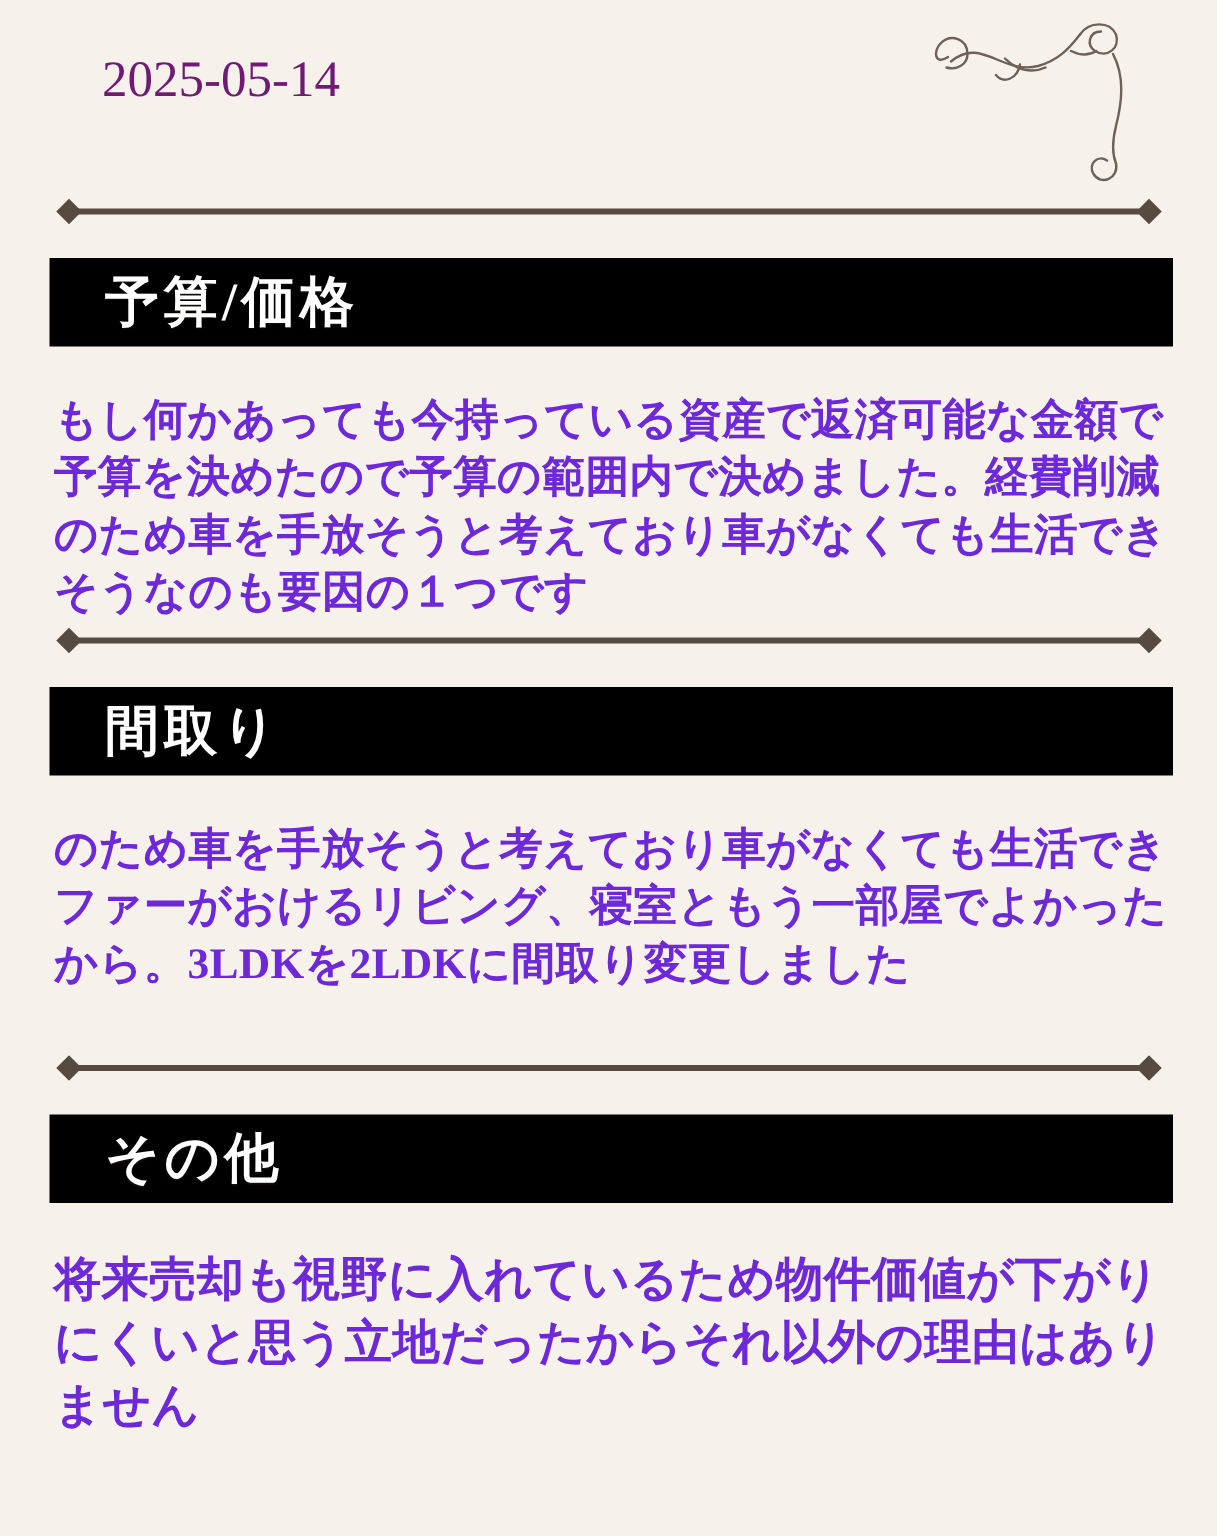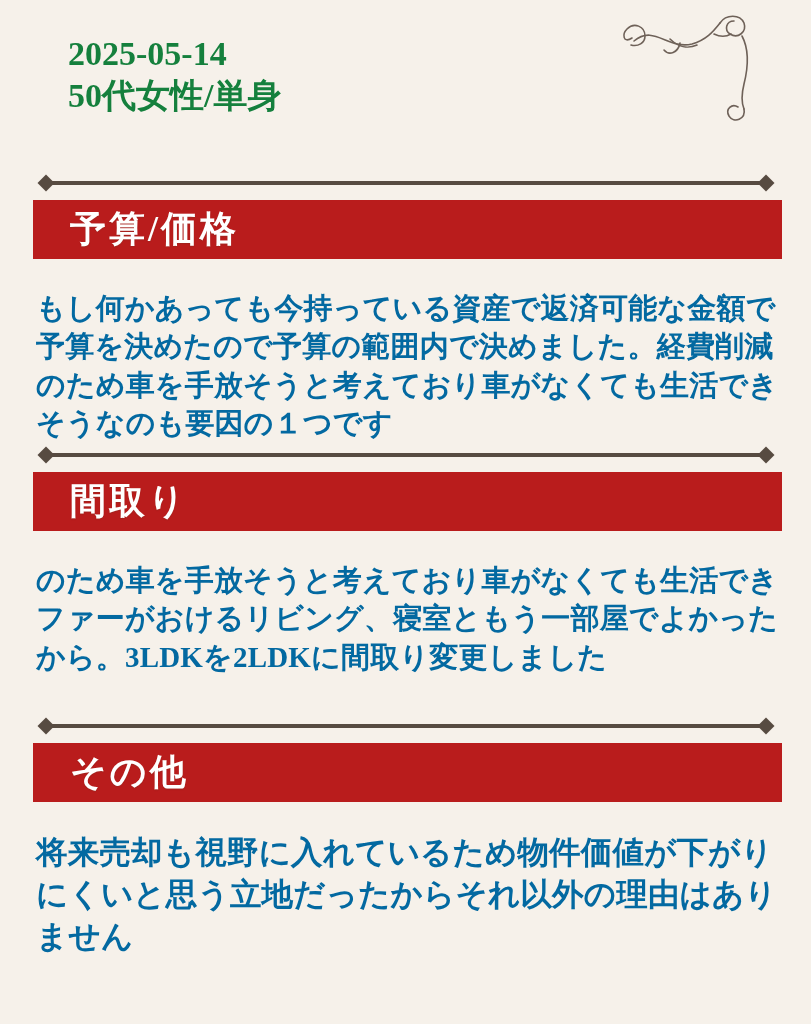--- a/index.html
+++ b/index.html
@@ -8,24 +8,24 @@
     height: 1024px;
     position: relative;
     overflow: hidden;
     background: #f6f1ea;
     font-family: "Liberation Serif", "DejaVu Serif", serif;
   }
 
   
   .header-block {
     padding: 33px 0 0 68px;
-    color: #15803d;
+    color: #701a75;
     font-size: 34px;
     line-height: 42px;
-    font-weight: 700;
+    font-weight: 400;
   }
   .flourish {
     position: absolute;
     top: 8px;
     right: 48px;
     width: 145px;
     height: 120px;
   }
   .flourish svg { display: block; width: 100%; height: 100%; }
 
@@ -49,41 +49,41 @@
     height: 4px;
     background: #574b41;
     margin: 0 -5px;
   }
   .divider.d1 { margin-top: 60px; }
   .divider.d2 { margin-top: 7px; }
   .divider.d3 { margin-top: 44px; }
 
   
   .band {
-    margin: 11px 29px 0 33px;
+    margin: 25px 29px 0 33px;
     height: 59px;
-    background: #b91c1c;
+    background: #000000;
     display: flex;
     align-items: center;
   }
   .band-label {
     color: #ffffff;
     font-size: 36px;
     font-weight: 600;
     letter-spacing: 3px;
     padding-left: 37px;
     text-shadow: 0 1px 1px rgba(90,60,40,0.25);
   }
 
   
   .body-text {
     margin: 30px 16px 0 36px;
     font-size: 29px;
     line-height: 1.32;
-    color: #0369a1;
+    color: #6d28d9;
     font-weight: 600;
     white-space: pre-line;
     letter-spacing: 0.2px;
     font-family: Liberation Serif, serif;
   }
   .body-text.lg {
     font-size: 31.5px;
     line-height: 1.34;
   }
 </style>
@@ -107,21 +107,20 @@
 
       <path d="M124 28 C132 43 130 60 126 76 C123 88 124 96 126 101"></path>
 
       <path d="M126 101 C128 111 116 116 111 108 C107 101 114 95 120 99"></path>
     </g>
   </svg>
 </div>
 
 <div class="header-block">
   <div>2025-05-14</div>
-  <div>50代女性/単身</div>
 </div>
 
 <div class="divider d1">
   <div class="diamond"></div>
   <div class="line"></div>
   <div class="diamond"></div>
 </div>
 <div class="band">
   <div class="band-label">予算/価格</div>
 </div>

